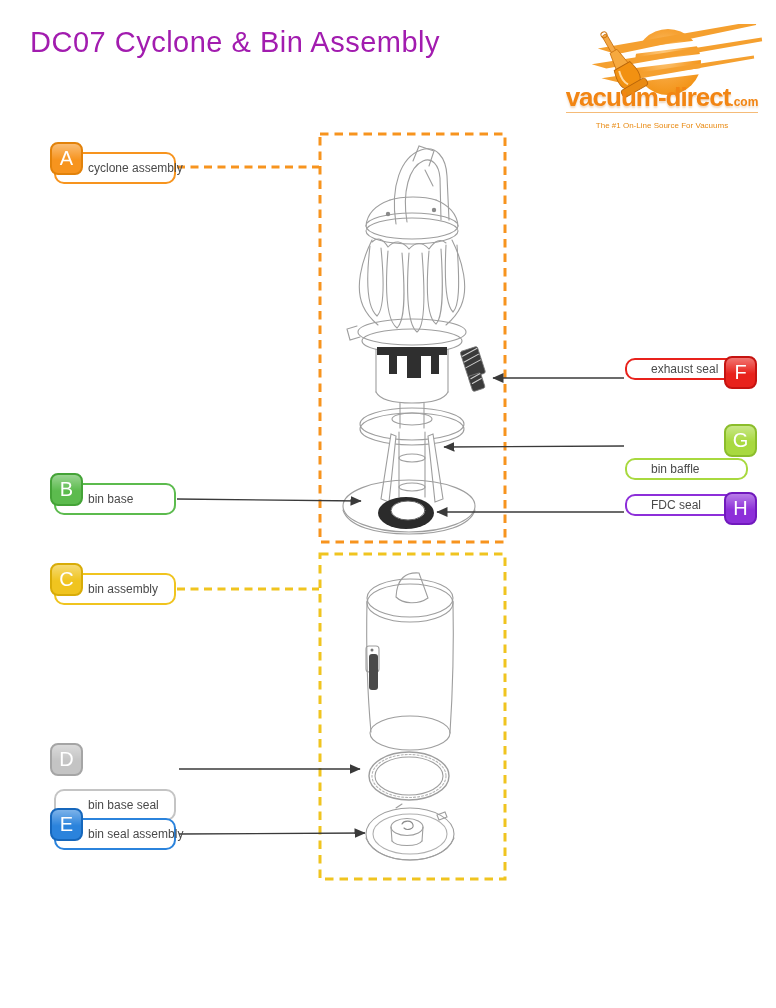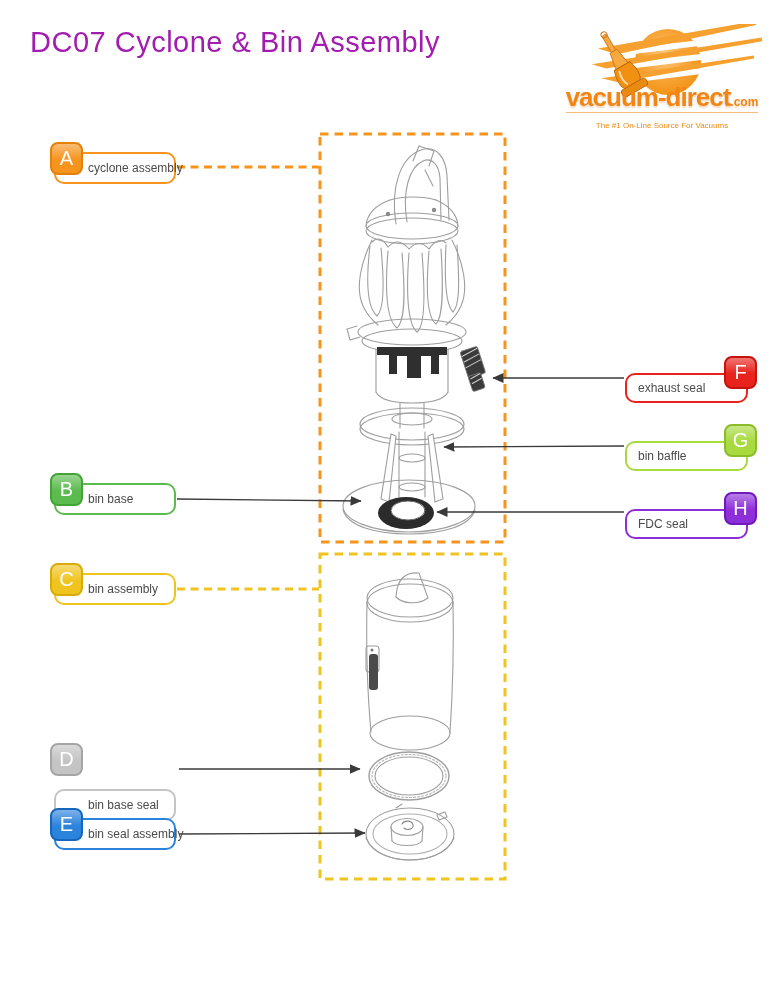--- a/index.html
+++ b/index.html
@@ -27,37 +27,37 @@
     white-space:nowrap;
   }
   
   .plabel{position:absolute;z-index:5;}
   .pbox{
     position:absolute;background:#fff;border:2px solid;border-radius:10px;
     display:flex;align-items:center;font-size:12px;color:#4a4a4a;
     box-sizing:border-box;white-space:nowrap;
   }
   .pbox.left-side{left:4px;top:10px;width:122px;height:32px;padding-left:32px;}
-  .pbox.right-side{left:0;top:17px;width:123px;height:30px;padding-left:11px;}
+  .pbox.right-side{left:0;top:2px;width:123px;height:22px;padding-left:24px;}
   .badge{
     position:absolute;width:33px;height:33px;border-radius:8px;border:2px solid;
     box-sizing:border-box;color:#fff;font-size:20px;text-align:center;
     line-height:28px;z-index:6;
     background-image:linear-gradient(180deg,rgba(255,255,255,.38),rgba(255,255,255,0) 55%);
   }
   .badge.left-side{left:0;top:0;}
   .badge.right-side{left:99px;top:0;}
   
   .col-a{border-color:#F7941E;} .bg-a{background-color:#F7941E;border-color:#E2820A;}
   .col-b{border-color:#5CBB4E;} .bg-b{background-color:#5CBB4E;border-color:#44A337;}
   .col-c{border-color:#F0C41F;} .bg-c{background-color:#F0C41F;border-color:#D8AC08;}
   .col-d{border-color:#C4C4C4;margin-top:36px;} .bg-d{background-color:#C4C4C4;border-color:#A5A5A5;}
   .col-e{border-color:#2B83DC;} .bg-e{background-color:#2B83DC;border-color:#1667BC;}
   .col-f{border-color:#E8221C;} .bg-f{background-color:#E8221C;border-color:#C51310;}
-  .col-g{border-color:#A8D93F;} .bg-g{background-color:#A8D93F;border-color:#8BBD2B;}
+  .col-g{border-color:#A8D93F;margin-top:32px;} .bg-g{background-color:#A8D93F;border-color:#8BBD2B;}
   .col-h{border-color:#8D2FD9;} .bg-h{background-color:#8D2FD9;border-color:#7119BD;}
   
   .overlay{position:absolute;left:0;top:0;z-index:1;}
 </style>
 </head>
 <body>
 
 <div class="page-title">DC07 Cyclone &amp; Bin Assembly</div>
 
 <div class="logo">

